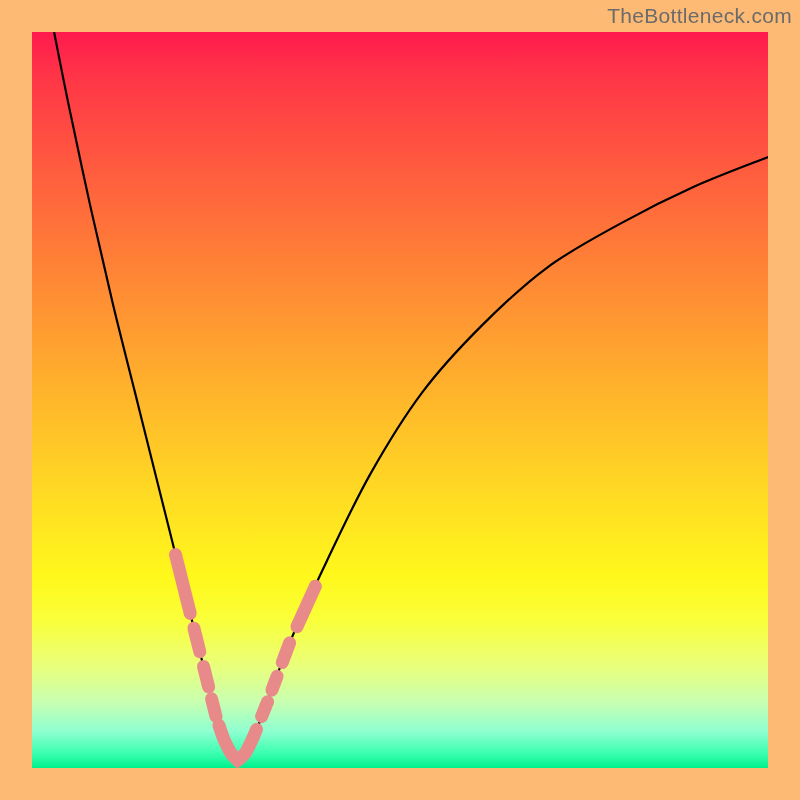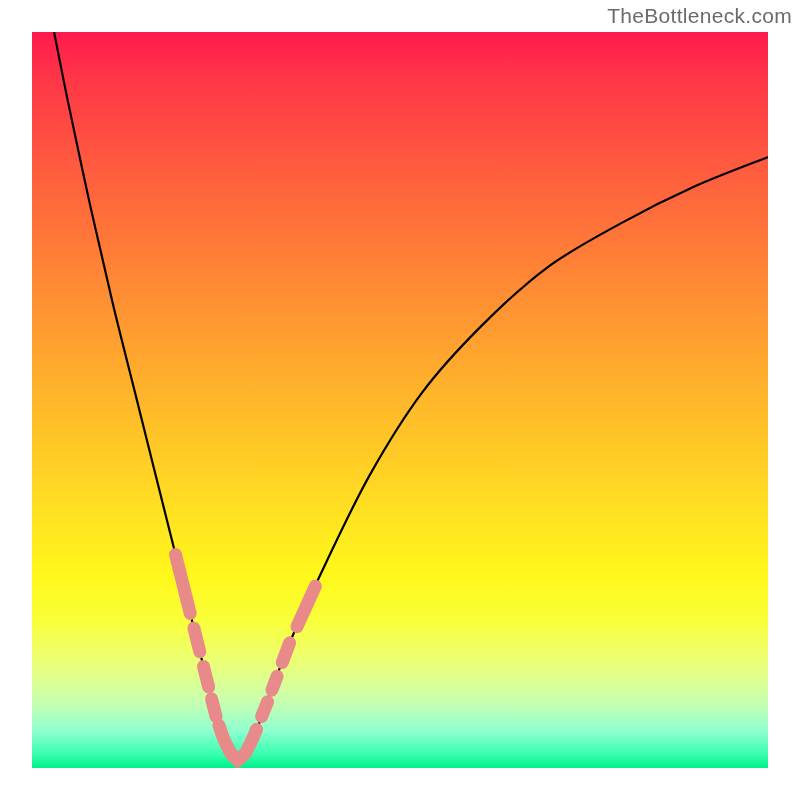--- a/index.html
+++ b/index.html
@@ -10,21 +10,21 @@
     background: #000;
     overflow: hidden;
     font-family: Arial, Helvetica, sans-serif;
   }
   .frame {
     position: absolute;
     left: 0;
     top: 0;
     width: 800px;
     height: 800px;
-    background: #ffffff;
+    background: #fdba74;
   }
   .plot {
     position: absolute;
     left: 32px;
     top: 32px;
     width: 736px;
     height: 736px;
     
     background: linear-gradient(to bottom,
       #ff1a4d 0%,

